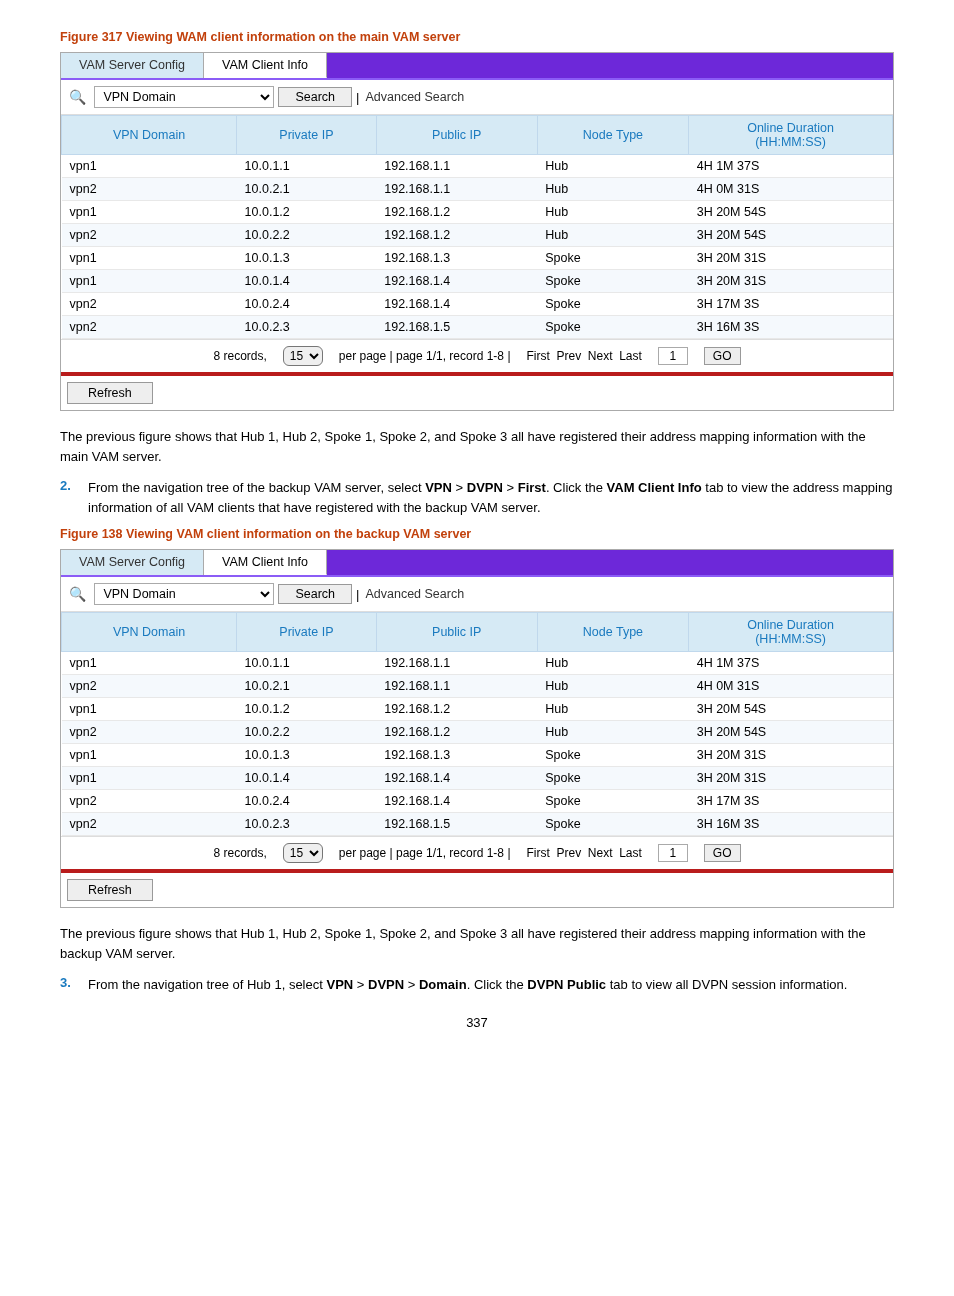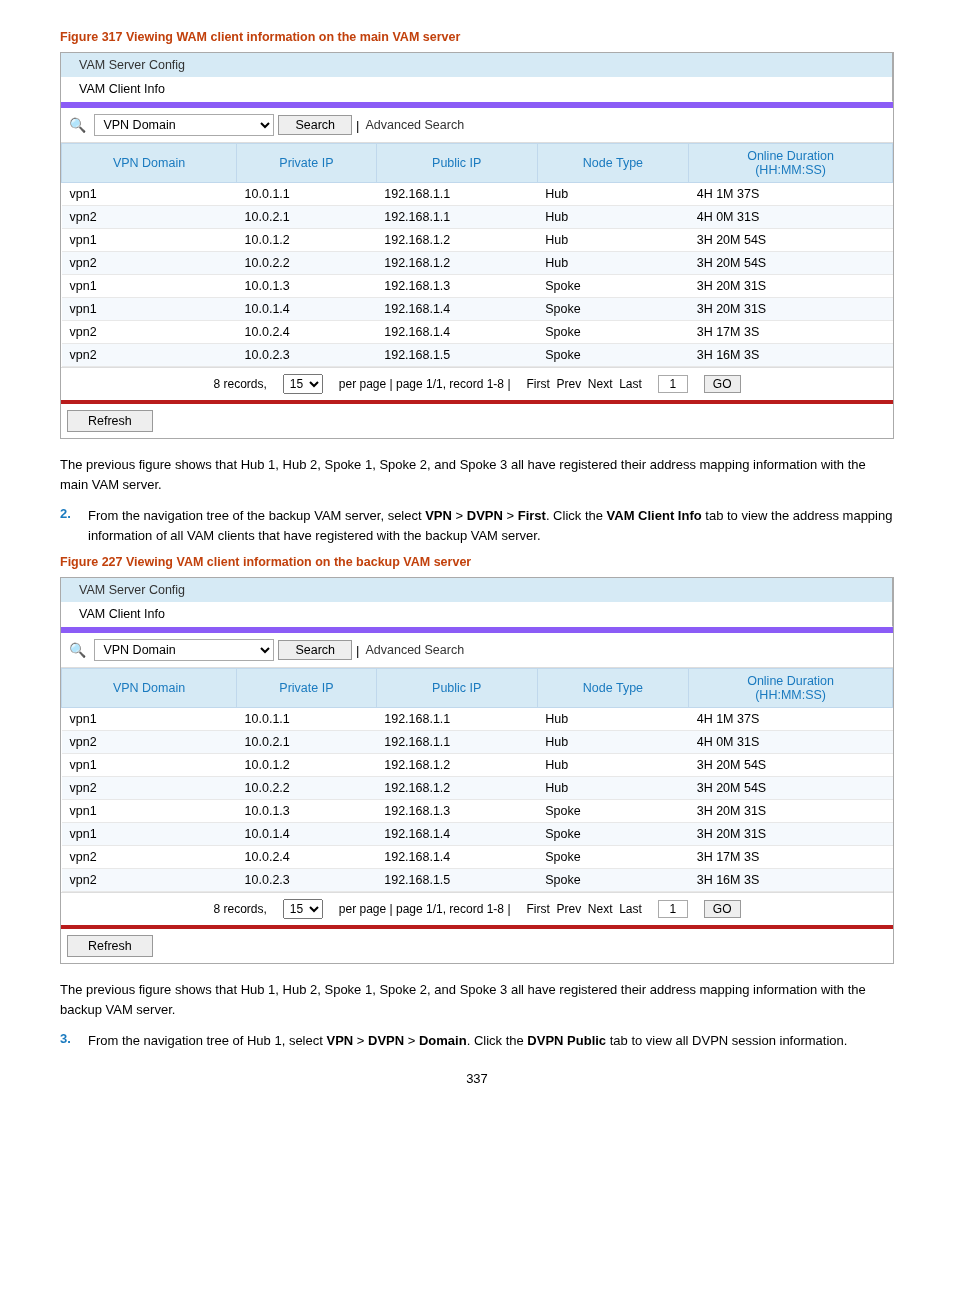--- a/index.html
+++ b/index.html
@@ -17,23 +17,22 @@
       font-size: 12.5px;
       font-weight: bold;
       margin-bottom: 8px;
     }
     .panel {
       border: 1px solid #aaa;
       margin-bottom: 16px;
     }
     .tab-bar {
       display: flex;
-      border-bottom: 6px solid #8b5cf6;
+      border-bottom: 2px solid #8b5cf6;
       background: #6d28d9;
-      flex-direction: column;
     }
     .tab {
       padding: 5px 18px;
       font-size: 12.5px;
       color: #333;
       border-right: 1px solid #aaa;
       cursor: pointer;
     }
     .tab.active {
       background: #fff;
@@ -106,20 +105,21 @@
       justify-content: center;
       padding: 6px 8px;
       font-size: 12px;
       border-top: 1px solid #ddd;
       gap: 16px;
       flex-wrap: wrap;
     }
     .pagination select {
       font-size: 12px;
       padding: 1px 2px;
+      border-radius: 6px;
     }
     .pagination input {
       width: 30px;
       font-size: 12px;
       border: 1px solid #aaa;
       padding: 1px 3px;
       text-align: center;
     }
     .pagination .go-btn {
       border: 1px solid #999;
@@ -281,21 +281,21 @@
 
 <p class="body-text">The previous figure shows that Hub 1, Hub 2, Spoke 1, Spoke 2, and Spoke 3 all have registered their address mapping information with the main VAM server.</p>
 
 <div class="step">
   <span class="step-num">2.</span>
   <span class="step-text">
     From the navigation tree of the backup VAM server, select <strong>VPN</strong> &gt; <strong>DVPN</strong> &gt; <strong>First</strong>. Click the <strong>VAM Client Info</strong> tab to view the address mapping information of all VAM clients that have registered with the backup VAM server.
   </span>
 </div>
 
-<div class="figure-title">Figure 227 Viewing VAM client information on the backup VAM server</div>
+<div class="figure-title">Figure 138 Viewing VAM client information on the backup VAM server</div>
 
 <div class="panel">
 
   <div class="tab-bar">
     <div class="tab">VAM Server Config</div>
     <div class="tab active">VAM Client Info</div>
   </div>
 
   <div class="search-bar">
     <span class="search-icon">🔍</span>

